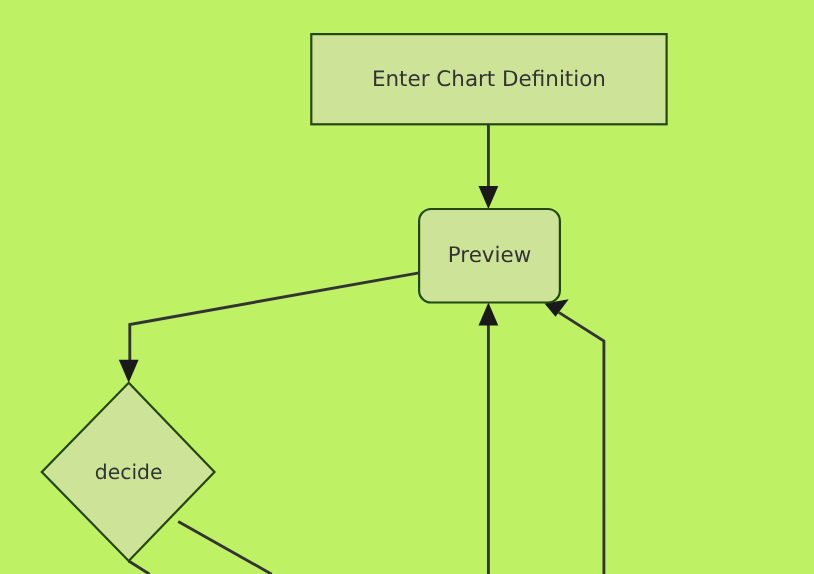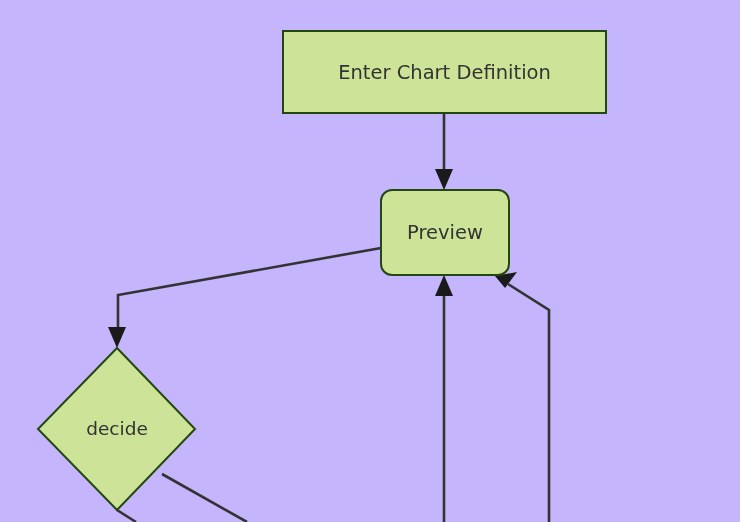--- a/index.html
+++ b/index.html
@@ -11,21 +11,21 @@
   body {
     width: 740px;
     height: 522px;
     overflow: hidden;
     font-family: "DejaVu Sans", "Liberation Sans", sans-serif;
   }
   #diagram-root {
     position: relative;
     width: 740px;
     height: 522px;
-    background: #c4b5fd;
+    background: #bef264;
   }
   #flow-svg {
     position: absolute;
     top: 0;
     left: 0;
     width: 740px;
     height: 522px;
     display: block;
   }
   .node-shape {

